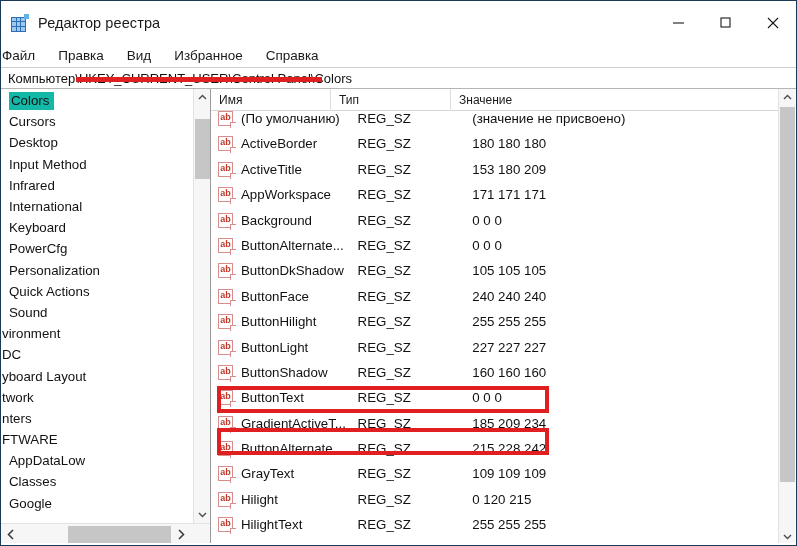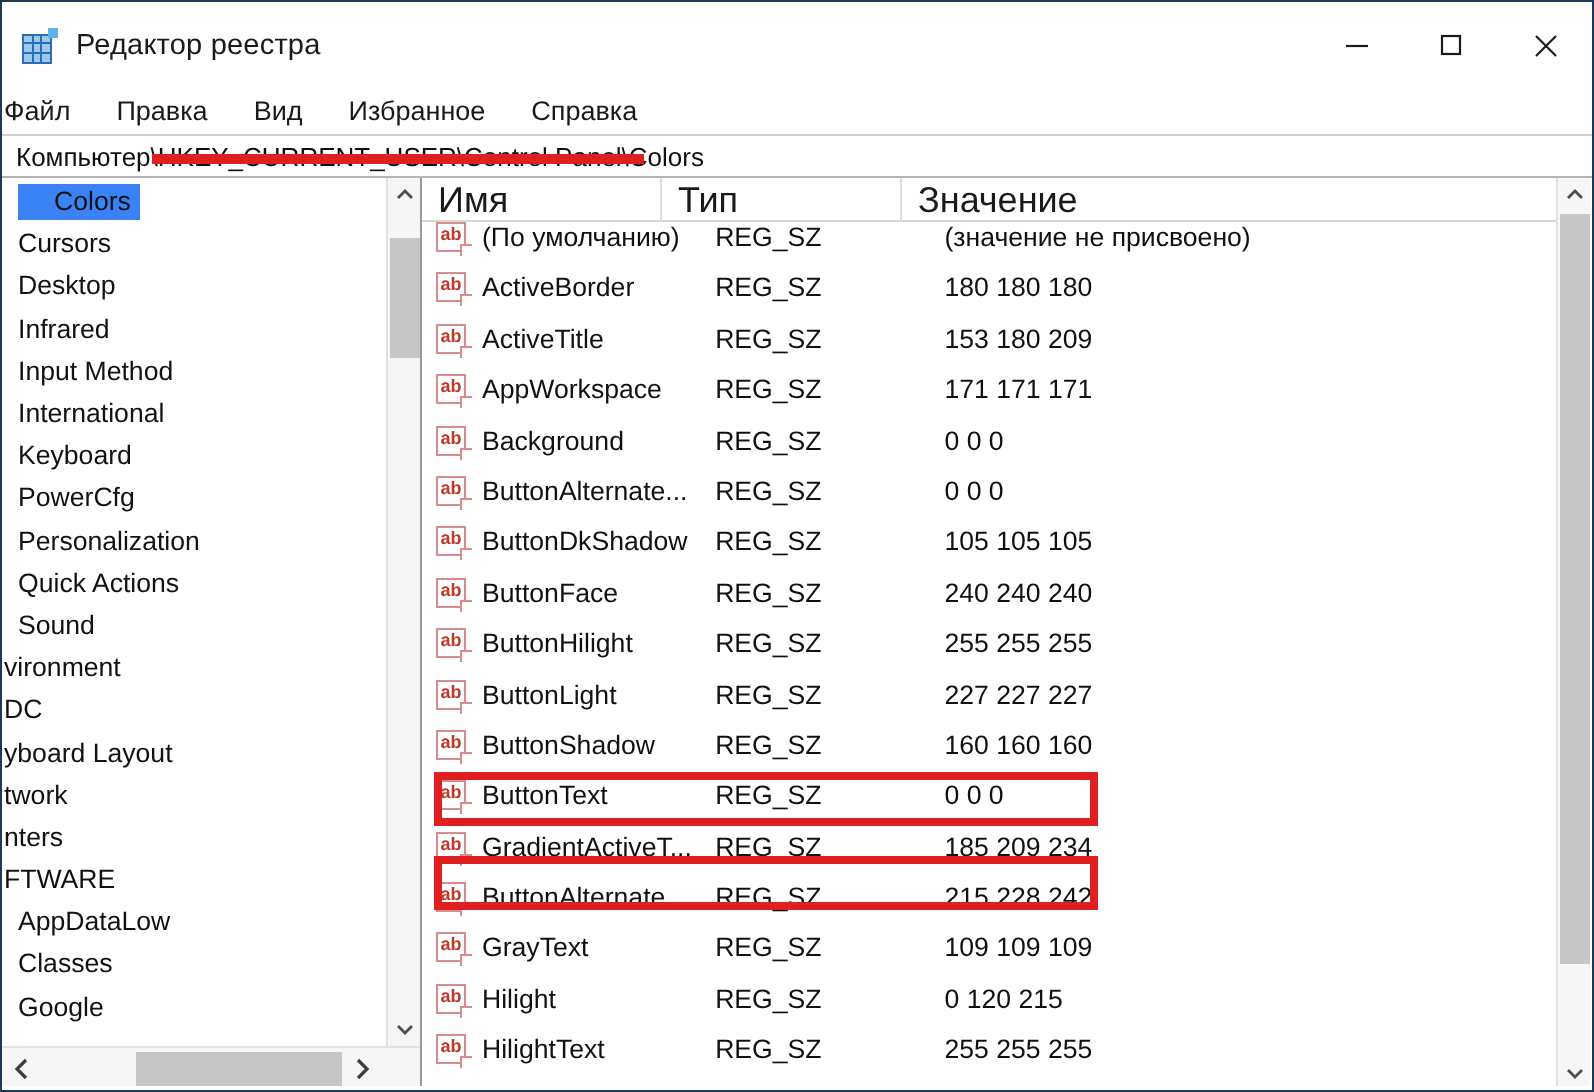--- a/index.html
+++ b/index.html
@@ -116,22 +116,22 @@
   .tree-row {
     height: 21.2px;
     display: flex; align-items: center;
     white-space: nowrap;
     font-size: 13.3px;
     color: #121212;
     padding-left: 8px;
   }
   .tree-row.shift { padding-left: 1px; }
   .tree-row.selected .tx {
-    background: #3b82f6;
-    padding: 1px 5px 2px 18px;
+    background: #14b8a6;
+    padding: 1px 5px 2px 2px;
   }
 
   
   .tree-vsb {
     position: absolute; right: 0; top: 0;
     width: 17px; height: 434px;
     background: #f6f6f6;
     border-left: 1px solid #e2e2e2;
   }
   .sb-arrow {
@@ -174,21 +174,21 @@
     flex: 0 0 auto;
   }
   .list-header {
     position: absolute; left: 0; top: 0;
     width: 567px; height: 22px;
     background: #ffffff;
     border-bottom: 1px solid #d6d6d6;
     display: flex;
   }
   .hcell {
-    font-size: 18px; color: #1a1a1a;
+    font-size: 12px; color: #1a1a1a;
     display: flex; align-items: center;
     padding-left: 8px;
     border-right: 1px solid #dcdcdc;
     height: 22px;
   }
   .hcell.c1 { width: 120px; }
   .hcell.c2 { width: 120px; }
   .hcell.c3 { width: 327px; border-right: none; }
 
   .list-body {
@@ -334,24 +334,24 @@
           <div class="tree-row selected">
             <span class="tx">Colors</span>
           </div>
           <div class="tree-row">
             <span class="tx">Cursors</span>
           </div>
           <div class="tree-row">
             <span class="tx">Desktop</span>
           </div>
           <div class="tree-row">
+            <span class="tx">Input Method</span>
+          </div>
+          <div class="tree-row">
             <span class="tx">Infrared</span>
-          </div>
-          <div class="tree-row">
-            <span class="tx">Input Method</span>
           </div>
           <div class="tree-row">
             <span class="tx">International</span>
           </div>
           <div class="tree-row">
             <span class="tx">Keyboard</span>
           </div>
           <div class="tree-row">
             <span class="tx">PowerCfg</span>
           </div>

